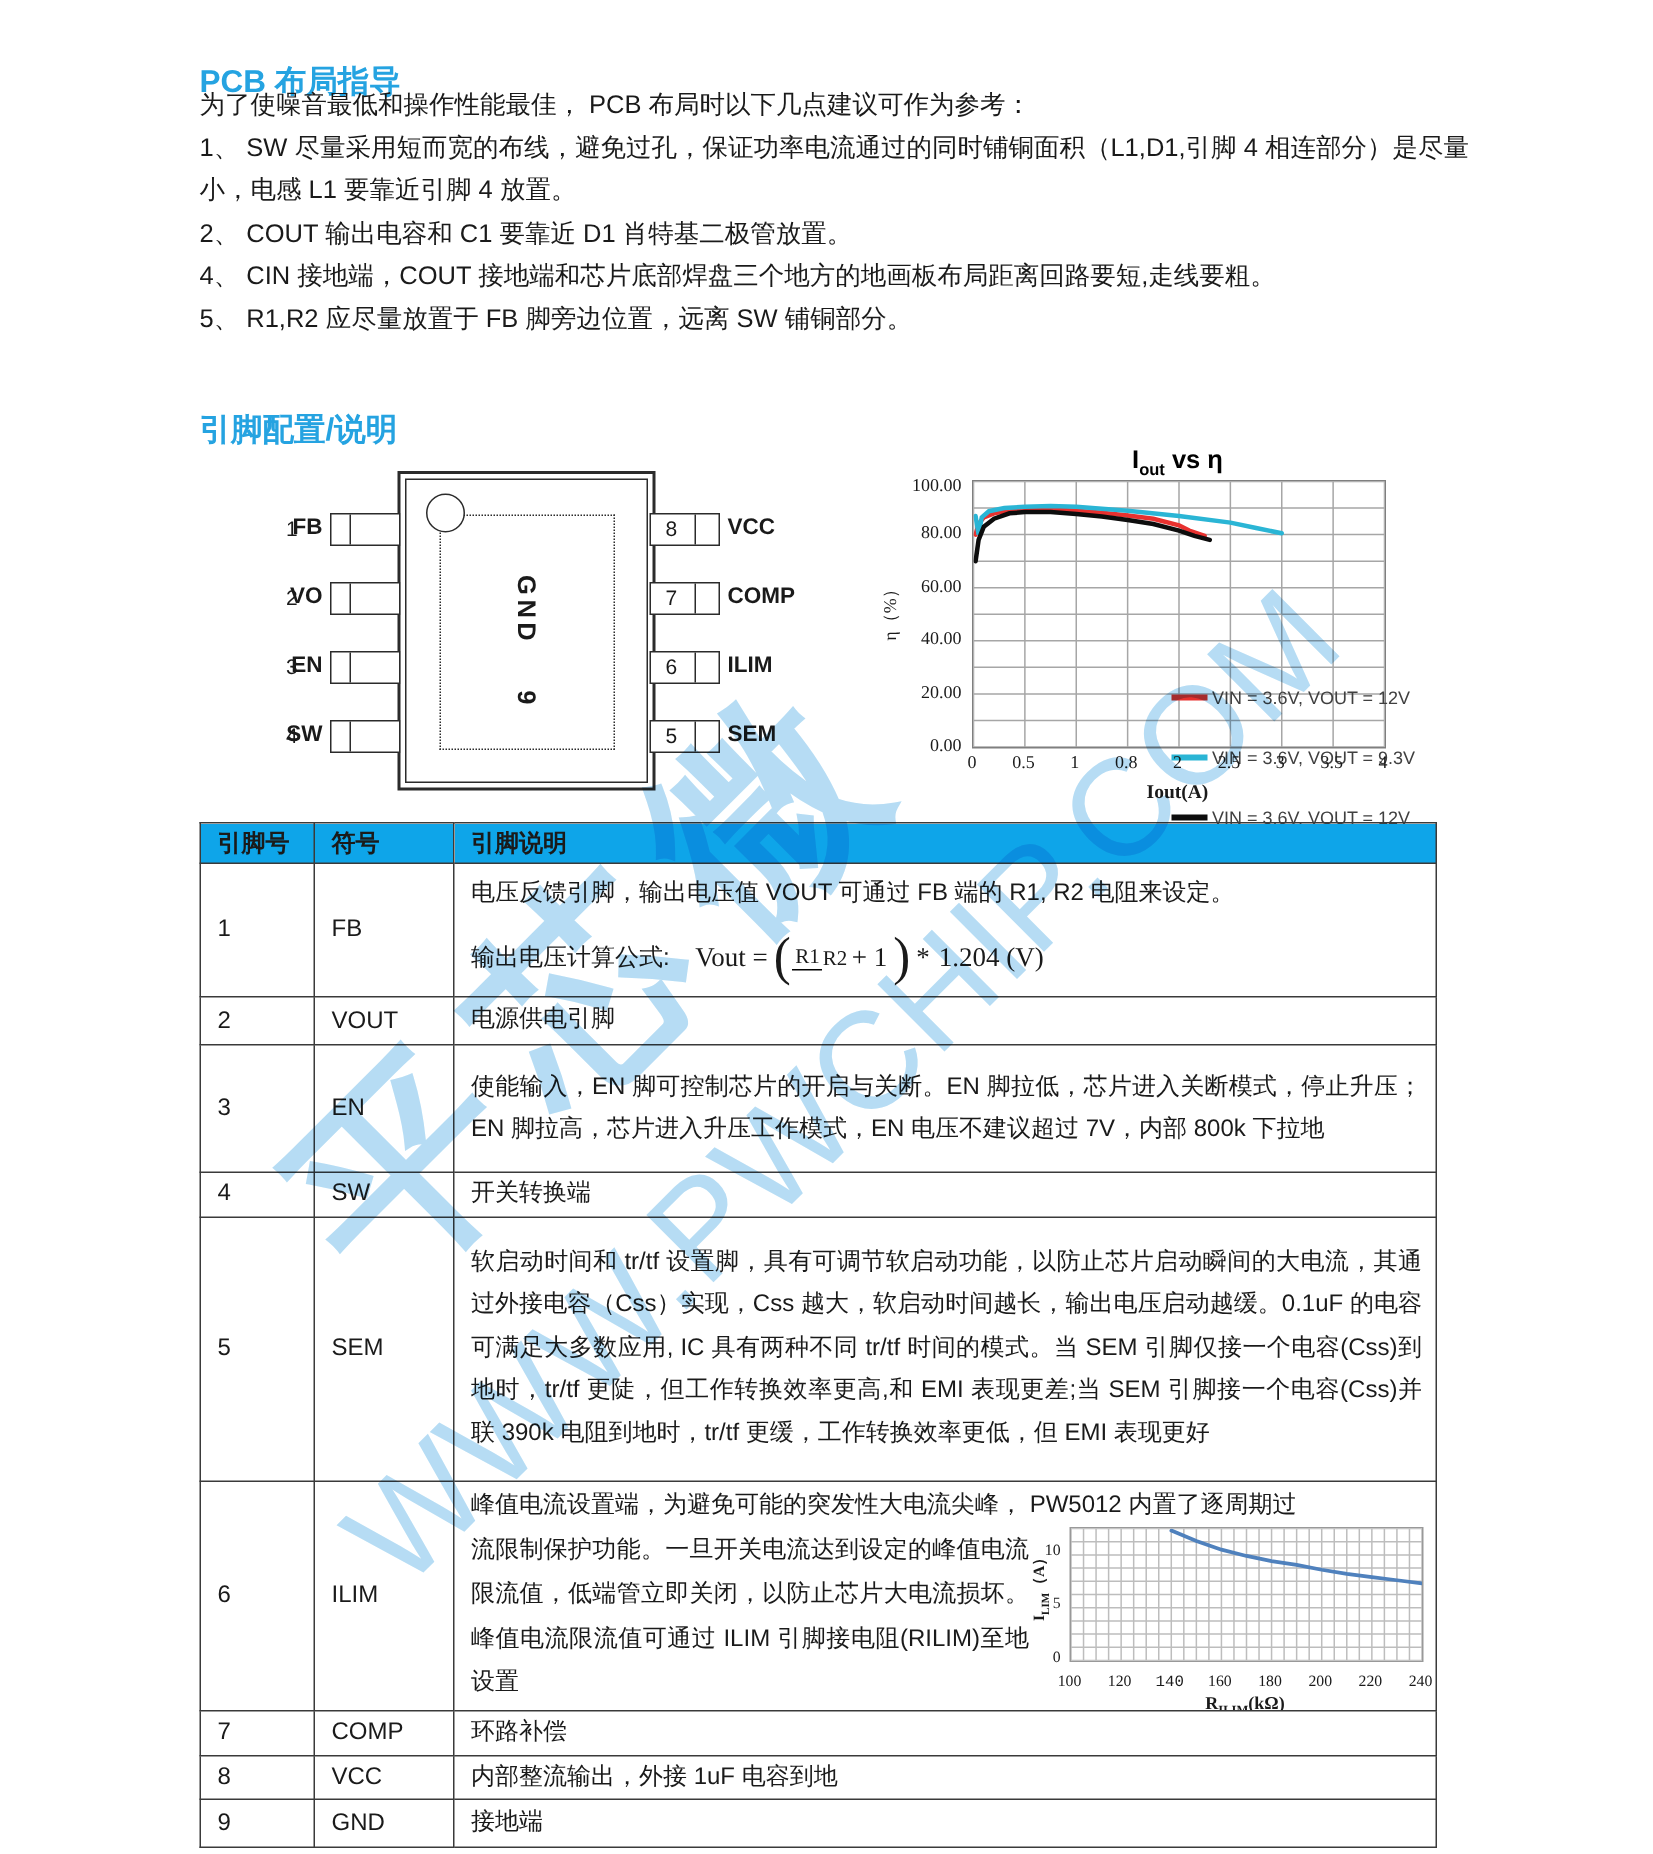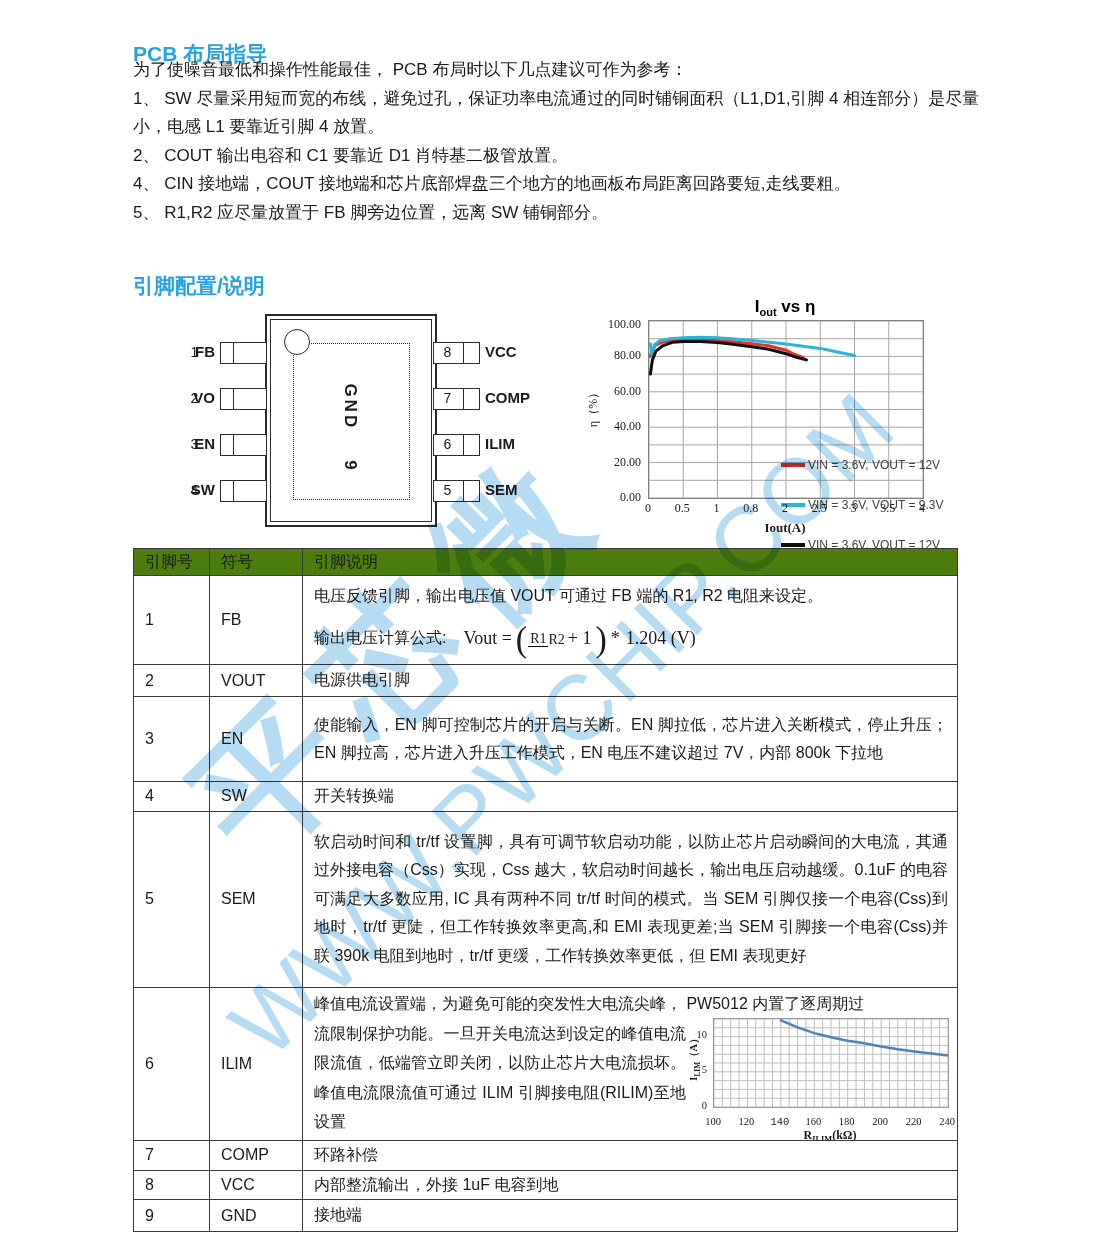--- a/index.html
+++ b/index.html
@@ -68,21 +68,21 @@
   .legend-row{display:flex;align-items:center;height:12px;}
   .legend-swatch{width:24px;height:4px;margin-right:3px;}
   .legend-text{font-size:12px;color:#404040;white-space:nowrap;}
 
   
   #pin-table{position:absolute;left:133px;top:548px;width:825px;border-collapse:collapse;
       table-layout:fixed;font-size:16px;}
   #pin-table col.c1{width:76px;} #pin-table col.c2{width:93px;}
   #pin-table th,#pin-table td{border:1px solid #3a3a3a;padding:0 0 0 11px;vertical-align:middle;
       text-align:left;font-weight:400;overflow:hidden;}
-  #pin-table th{background:#4d7c0f;font-weight:400;height:26px;}
+  #pin-table th{background:#0ea5e9;font-weight:700;height:26px;}
   #pin-table td.desc{padding-right:9px;line-height:28.5px;text-align:justify;}
   .formula-line{display:flex;align-items:center;margin-top:9px;line-height:normal;}
   .math{display:inline-flex;align-items:center;margin-left:14px;
         font-family:"Liberation Serif","DejaVu Serif",serif;font-size:18px;}
   .paren{font-size:34px;font-weight:300;transform:scaleY(1.05);padding:0 1px;}
   .frac{display:inline-flex;flex-direction:row;align-items:flex-end;line-height:1.1;font-size:14px;}
   .fnum{border-bottom:1.2px solid #000;padding:0 2px;}
   .mgap{margin:0 3px;}
   td.ilim-cell{position:relative;}
   .ilim-line1{line-height:28.5px;}

